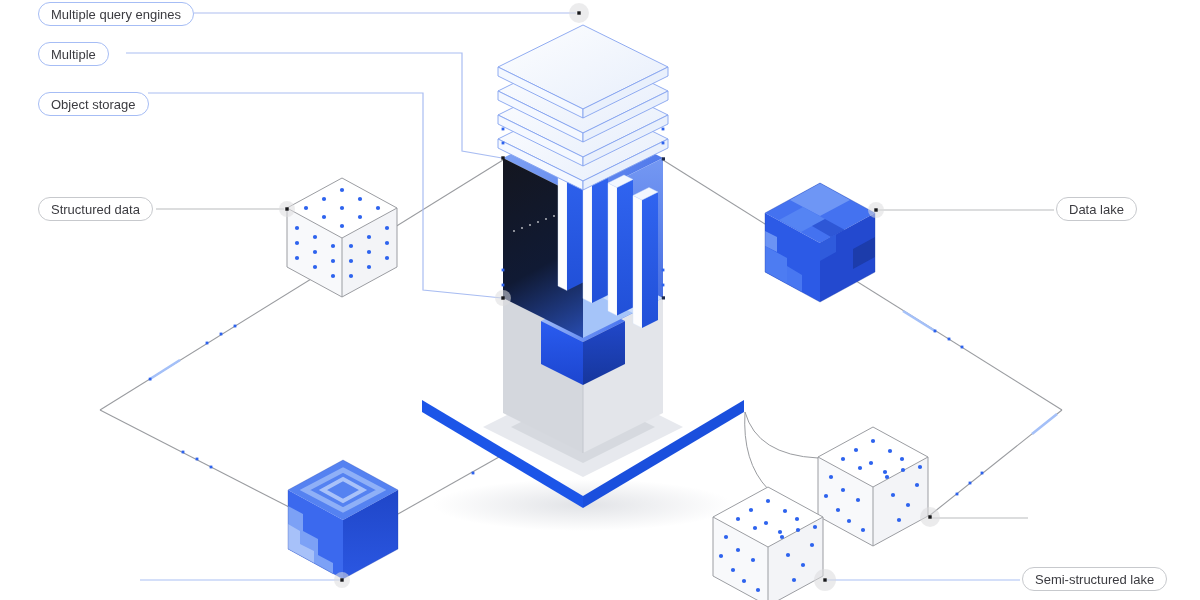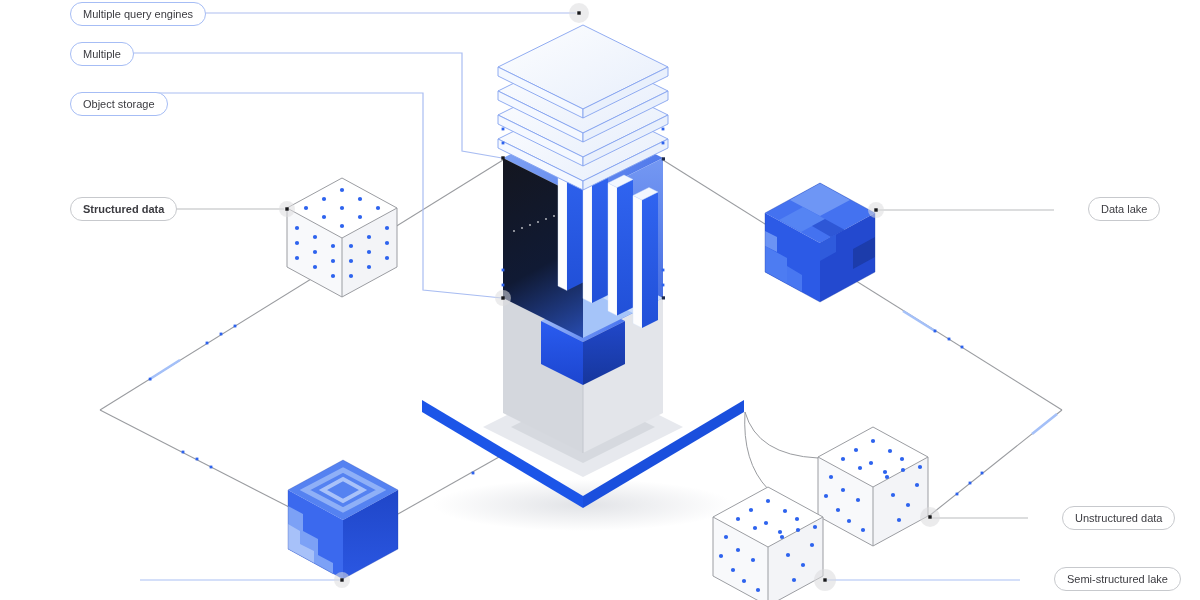--- a/index.html
+++ b/index.html
@@ -1,27 +1,27 @@
 <!DOCTYPE html>
 <html><head>
 <meta charset="utf-8">
 <style>
   html,body{margin:0;padding:0;background:#fff;}
   .stage{position:relative;width:1200px;height:600px;background:#ffffff;overflow:hidden;
          font-family:"Liberation Sans",sans-serif;}
   .stage svg{position:absolute;left:0;top:0;}
   .pill{position:absolute;display:inline-flex;align-items:center;box-sizing:border-box;
         height:24px;padding:0 12px;border:1px solid #c7c9cd;border-radius:12px;
-        background:#ffffff;font-size:11px;color:#3b3b40;white-space:nowrap;z-index:5;margin-left:32px;}
+        background:#ffffff;font-size:13px;color:#3b3b40;white-space:nowrap;z-index:5;}
   .pill--blue{border-color:#a6bdf5;}
   .pill--gray{border-color:#c7c9cd;}
   .pill-mqe{left:38px;top:2px;}
   .pill-metastore{left:38px;top:42px;}
   .pill-objstore{left:38px;top:92px;}
-  .pill-structured{left:38px;top:197px;font-weight:bold;}
+  .pill-structured{left:38px;top:197px;}
   .pill-datalake{left:1056px;top:197px;}
   .pill-warehouse{left:18px;top:567px;}
   .pill-unstructured{left:1030px;top:506px;}
   .pill-semi{left:1022px;top:567px;}
 </style>
 </head>
 <body>
 
 <div class="stage">
 
@@ -357,16 +357,15 @@
     <rect x="823.3" y="578.3" width="3.4" height="3.4"></rect>
     <rect x="928.3" y="515.3" width="3.4" height="3.4"></rect>
   </g>
 </svg>
 
 <div class="pill pill--blue pill-mqe">Multiple query engines</div>
 <div class="pill pill--blue pill-metastore">Multiple</div>
 <div class="pill pill--blue pill-objstore">Object storage</div>
 <div class="pill pill--gray pill-structured">Structured data</div>
 <div class="pill pill--gray pill-datalake">Data lake</div>
-<div class="pill pill--gray pill-unstructured">Unstructured data</div>
 <div class="pill pill--gray pill-semi">Semi-structured lake</div>
 
 </div>
 
 </body></html>

